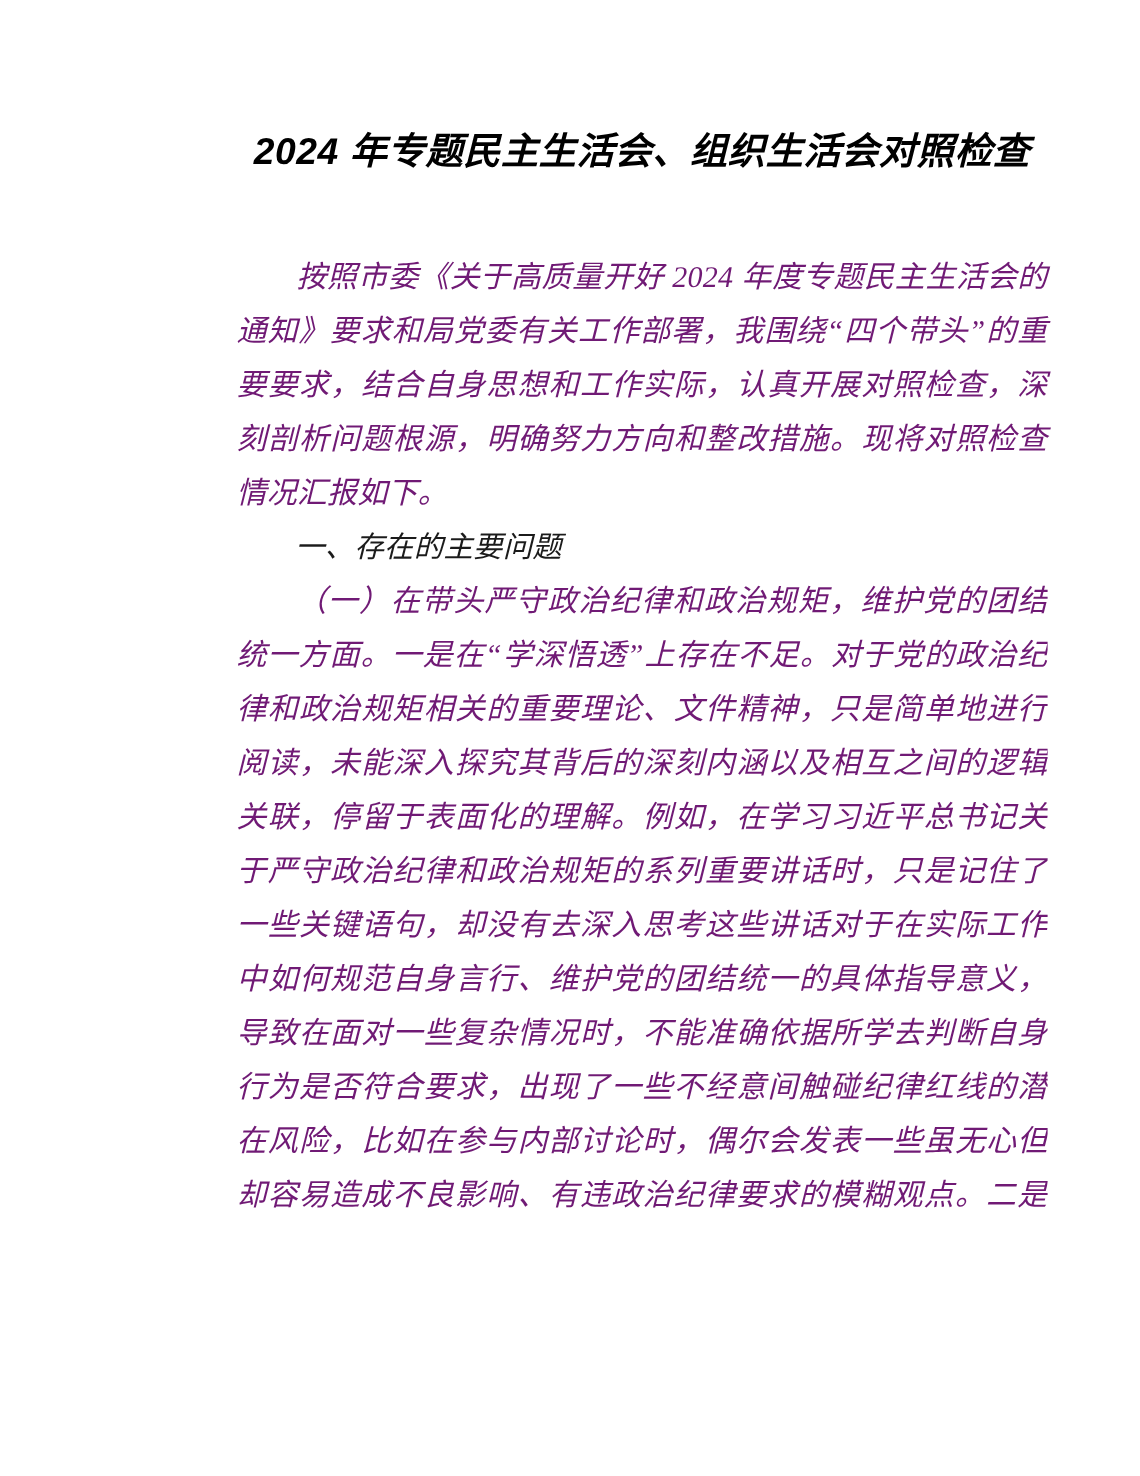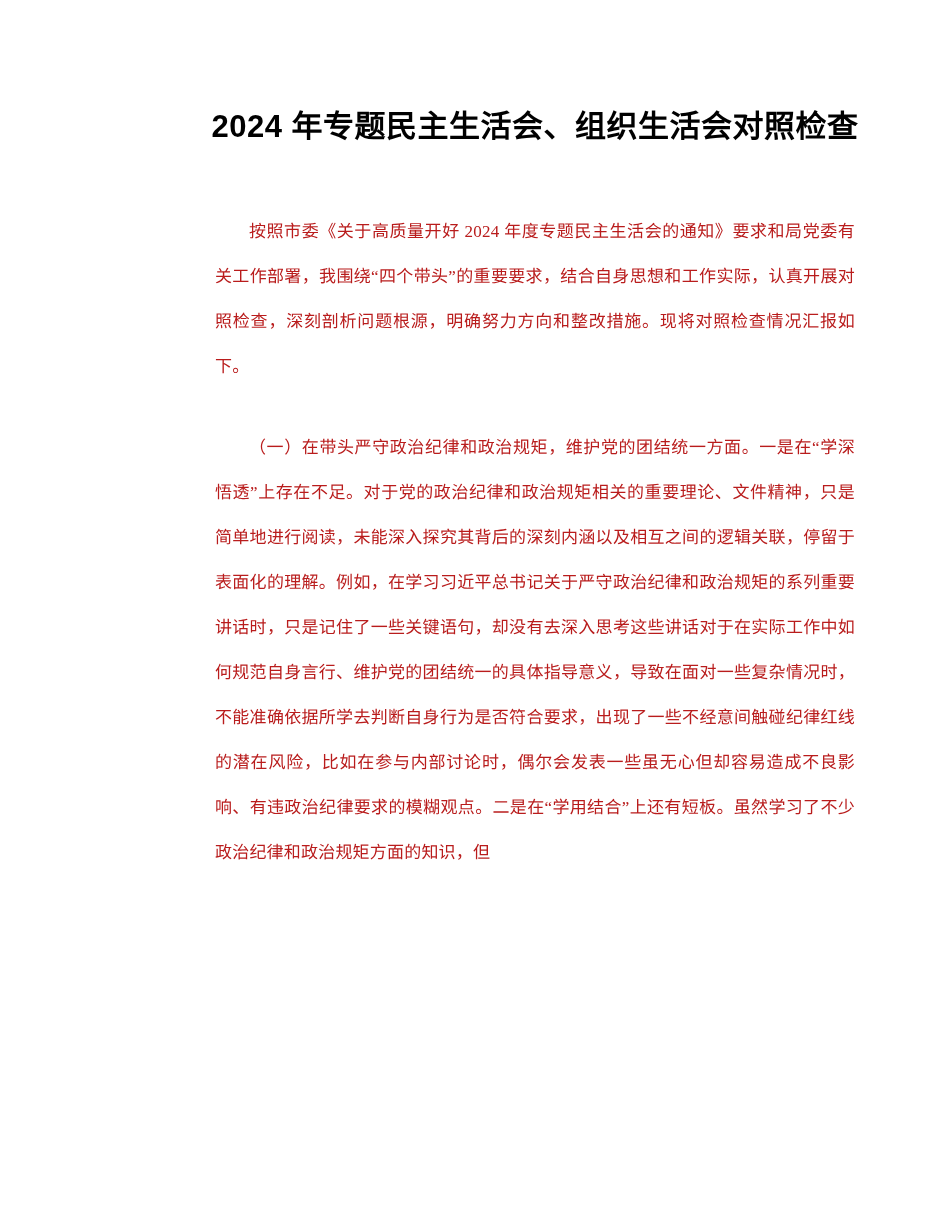--- a/index.html
+++ b/index.html
@@ -15,20 +15,21 @@
   }
 
   .page {
     position: relative;
     width: 832px;
     height: 1230px;
     margin: 0 auto;
     background: #ffffff;
     box-sizing: border-box;
     overflow: hidden;
+    font-style: italic;
   }
 
   .page-inner {
     position: absolute;
     left: 138px;
     top: 0;
     width: 676px;
   }
 
   
@@ -52,29 +53,29 @@
   .doc-title .title-line-2 {
     letter-spacing: 1px;
   }
 
   
   .body-block {
     margin-top: 58px;
   }
 
   p.para {
-    margin: 18px;
+    margin: 0;
     font-family: "Liberation Serif", "DejaVu Serif", serif;
-    font-size: 17px;
+    font-size: 25px;
     line-height: 45px;
     text-align: justify;
     text-justify: inter-ideograph;
     text-indent: 2em;
     letter-spacing: 0.2px;
-    color: #b91c1c;
+    color: #701a75;
   }
 
   p.heading-para {
     margin: 0;
     font-family: "Liberation Serif", "DejaVu Serif", serif;
     font-size: 24.5px;
     line-height: 45px;
     text-indent: 2em;
     letter-spacing: 0.2px;
     color: #1b1b1b;
@@ -93,20 +94,21 @@
   <div class="page-inner">
 
     <h1 class="doc-title">
       <span class="title-line title-line-1">2024 年专题民主生活会、组织生活会对照检查</span>
     </h1>
 
     <div class="body-block">
 
       <p class="para">按照市委《关于高质量开好 2024 年度专题民主生活会的通知》要求和局党委有关工作部署，我围绕“四个带头”的重要要求，结合自身思想和工作实际，认真开展对照检查，深刻剖析问题根源，明确努力方向和整改措施。现将对照检查情况汇报如下。</p>
 
+      <p class="heading-para">一、存在的主要问题</p>
 
       <div class="clip-bottom">
         <p class="para">（一）在带头严守政治纪律和政治规矩，维护党的团结统一方面。一是在“学深悟透”上存在不足。对于党的政治纪律和政治规矩相关的重要理论、文件精神，只是简单地进行阅读，未能深入探究其背后的深刻内涵以及相互之间的逻辑关联，停留于表面化的理解。例如，在学习习近平总书记关于严守政治纪律和政治规矩的系列重要讲话时，只是记住了一些关键语句，却没有去深入思考这些讲话对于在实际工作中如何规范自身言行、维护党的团结统一的具体指导意义，导致在面对一些复杂情况时，不能准确依据所学去判断自身行为是否符合要求，出现了一些不经意间触碰纪律红线的潜在风险，比如在参与内部讨论时，偶尔会发表一些虽无心但却容易造成不良影响、有违政治纪律要求的模糊观点。二是在“学用结合”上还有短板。虽然学习了不少政治纪律和政治规矩方面的知识，但</p>
       </div>
 
     </div>
   </div>
 </div>
 
 </body></html>

